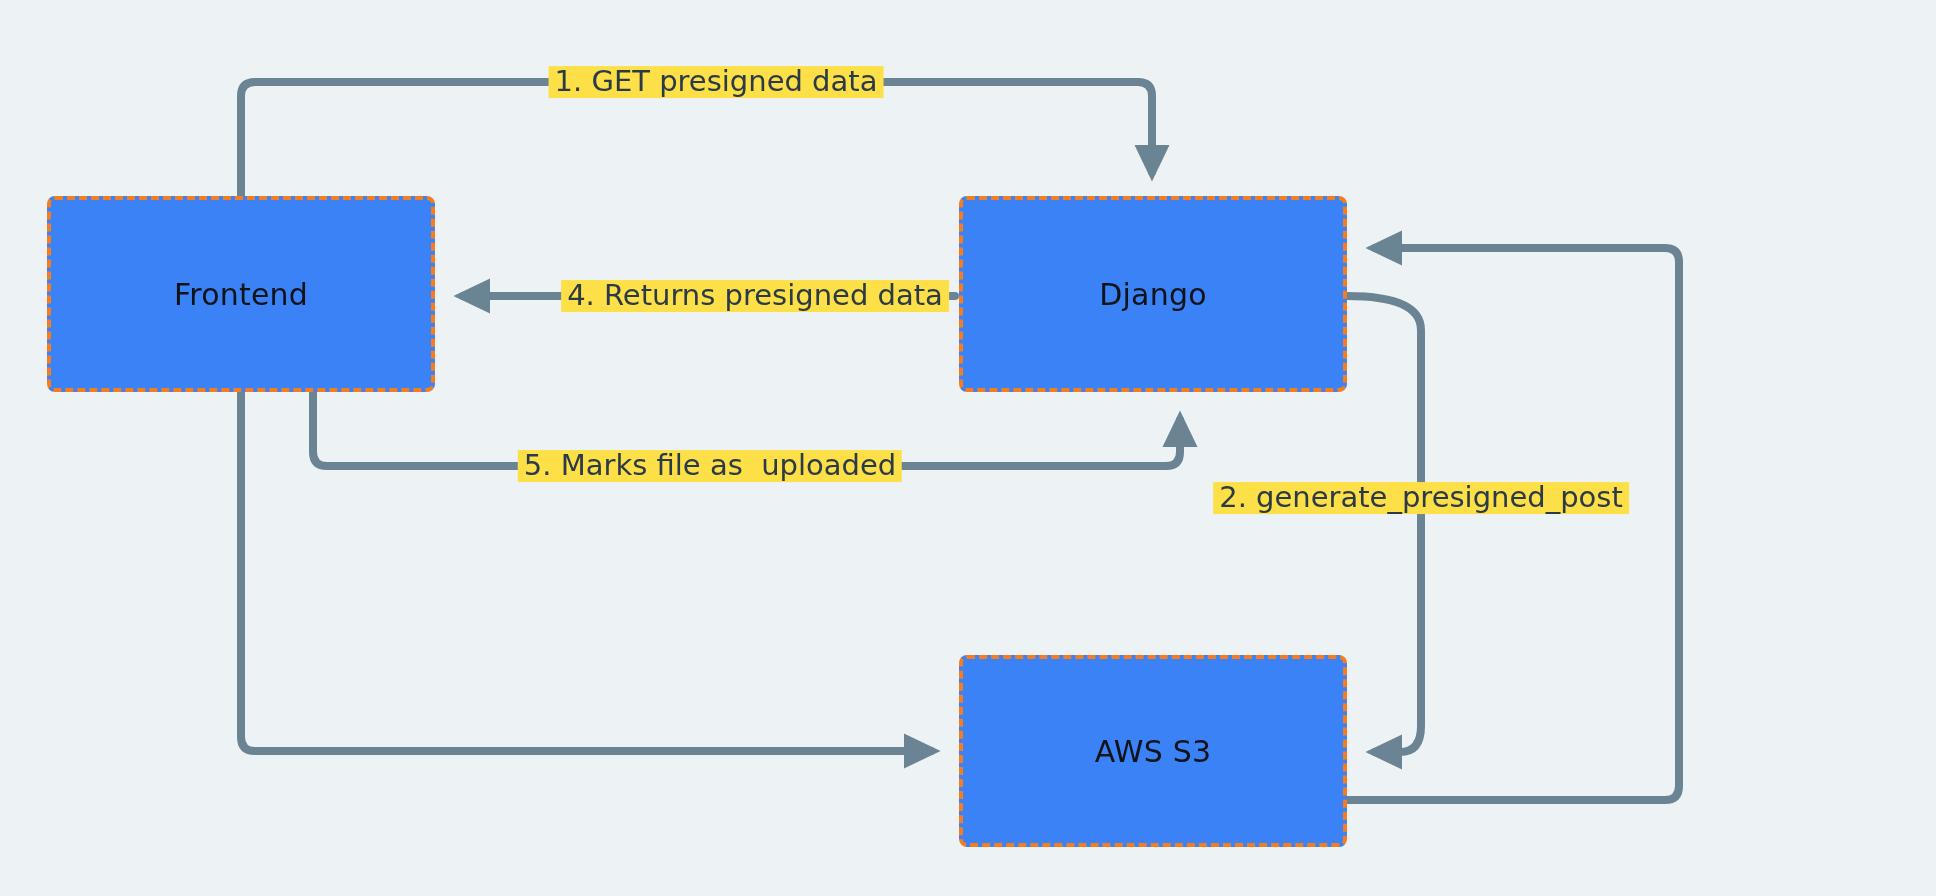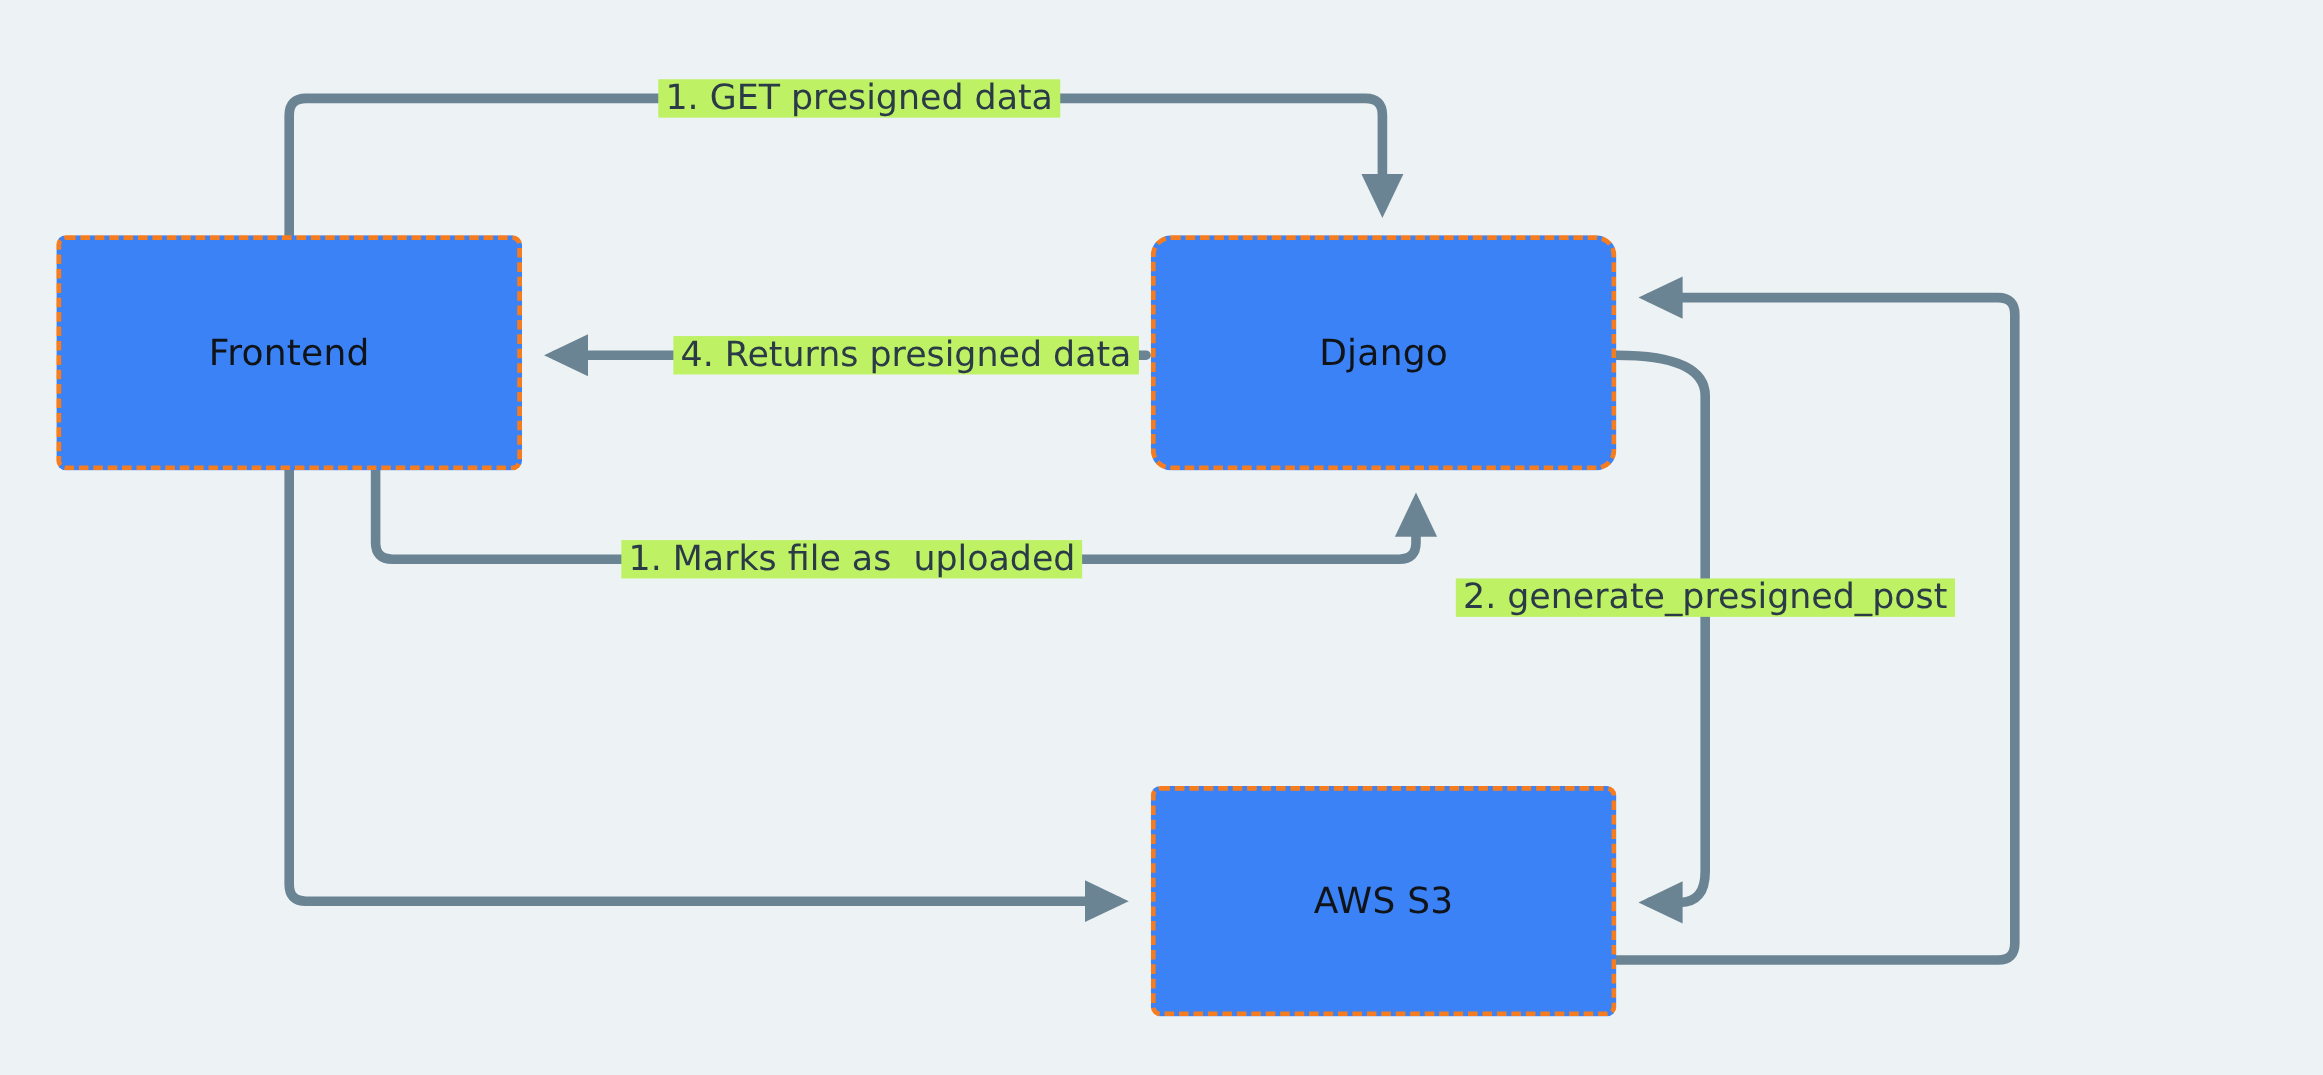--- a/index.html
+++ b/index.html
@@ -34,21 +34,21 @@
     font-size: 30px;
     font-family: "DejaVu Sans", "Liberation Sans", sans-serif;
     letter-spacing: 0.2px;
   }
   .edge-label {
     position: absolute;
     color: #2b3a47;
     font-size: 29px;
     font-family: "DejaVu Sans", "Liberation Sans", sans-serif;
     white-space: pre;
-    background: #bef264;
+    background: #fde047;
     line-height: 1.1;
     padding: 0 6px;
     transform: translate(-50%, -50%);
   }
 </style>
 </head>
 <body>
 
 <div id="canvas">
 
@@ -72,31 +72,31 @@
       <path d="M 241,392 L 241,737 Q 241,751 255,751 L 931,751" marker-end="url(#ah)"></path>
 
       <path d="M 313,392 L 313,452 Q 313,466 327,466 L 1166,466 Q 1180,466 1180,452 L 1180,420" marker-end="url(#ah)"></path>
     </g>
   </svg>
 
   <div class="node" style="left:47px; top:196px; width:388px; height:196px;">
     <span>Frontend</span>
   </div>
 
-  <div class="node" style="left:959px; top:196px; width:388px; height:196px;border-radius:17px;">
+  <div class="node" style="left:959px; top:196px; width:388px; height:196px;">
     <span>Django</span>
   </div>
 
   <div class="node" style="left:959px; top:655px; width:388px; height:192px;">
     <span>AWS S3</span>
   </div>
 
   <div class="edge-label" style="left:716px; top:82px;">1. GET presigned data</div>
 
   <div class="edge-label" style="left:714px; top:296px;margin-left:41px;">4. Returns presigned data</div>
 
 
   <div class="edge-label" style="left:1421px; top:498px;">2. generate_presigned_post</div>
 
-  <div class="edge-label" style="left:710px; top:466px;">1. Marks file as  uploaded</div>
+  <div class="edge-label" style="left:710px; top:466px;">5. Marks file as  uploaded</div>
 
 
 </div>
 
 </body></html>

